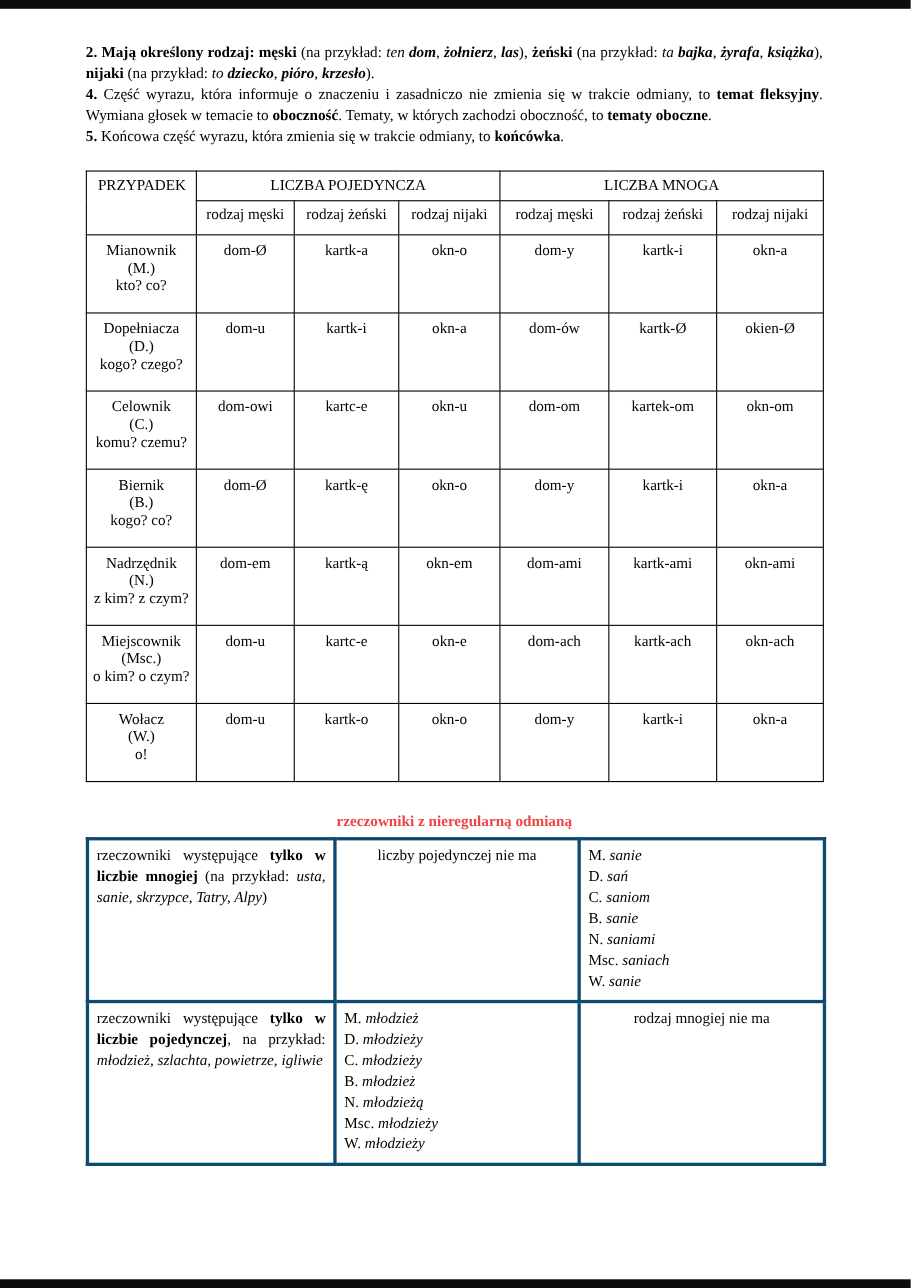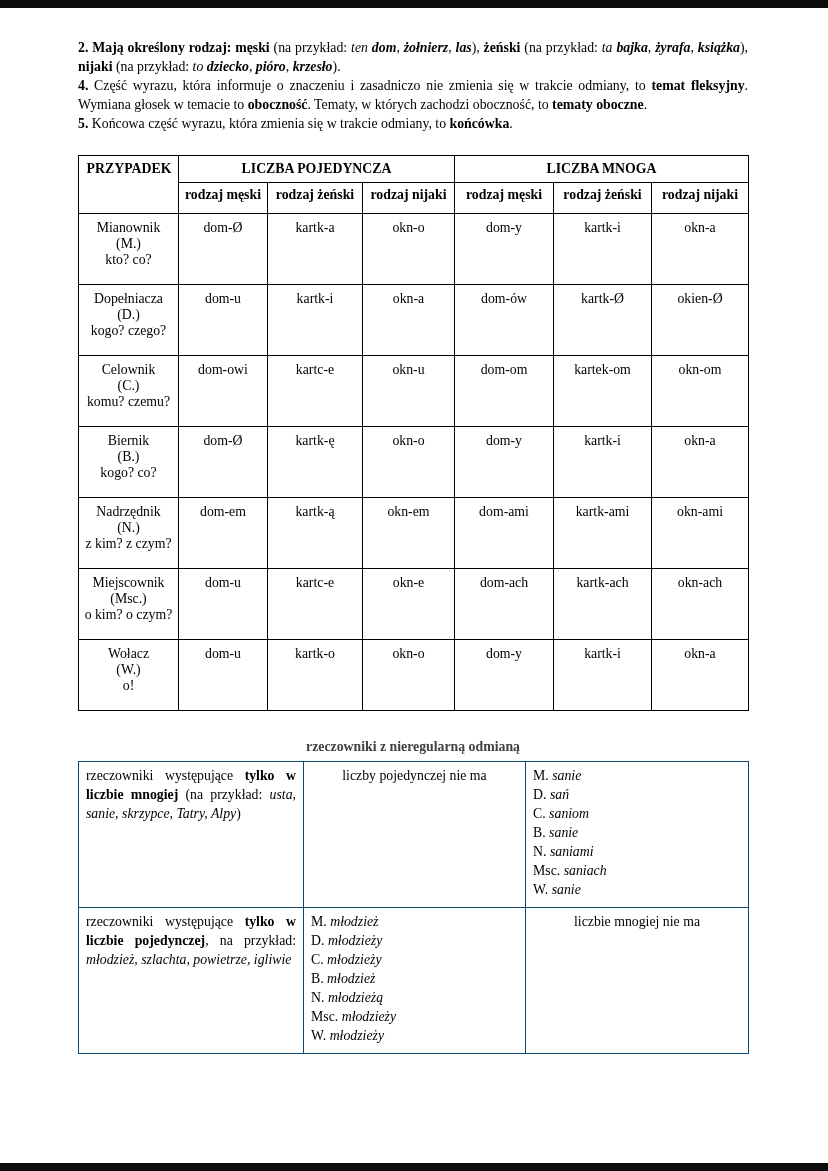--- a/index.html
+++ b/index.html
@@ -40,21 +40,21 @@
     margin-top: 22px;
     table-layout: fixed;
   }
   table.decl th, table.decl td {
     border: 1px solid #000;
     font-size: 13.8px;
     vertical-align: top;
     text-align: center;
     padding: 3px 4px;
   }
-  table.decl thead th { font-weight: bold; }
+  table.decl thead th { font-weight: normal; }
   table.decl thead tr.main th { padding: 5px 4px; }
   table.decl thead tr.sub th { padding: 4px 2px 10px; white-space: nowrap; }
   table.decl thead tr.sub th.wrap { white-space: normal; }
   th.case-col {
     vertical-align: middle;
     text-align: left;
     padding-left: 5px !important;
     white-space: normal !important;
   }
   table.decl tbody td { padding: 6px 4px 16px; }
@@ -67,21 +67,21 @@
     font-size: 13.8px;
     margin: 20px 0 6px;
   }
 
   table.irr {
     border-collapse: collapse;
     width: 670px;
     table-layout: fixed;
   }
   table.irr td {
-    border: 1px solid #0c4a6e;
+    border: 3px solid #0c4a6e;
     font-size: 13.8px;
     vertical-align: top;
     padding: 4px 7px 8px;
     line-height: 19px;
   }
   table.irr td.justify { text-align: justify; }
   table.irr td.note-cell { text-align: center; }
   .decl-line { line-height: 19px; }
 </style>
 </head>
@@ -208,21 +208,21 @@
         <td>dom-u</td>
         <td>kartk-o</td>
         <td>okn-o</td>
         <td>dom-y</td>
         <td>kartk-i</td>
         <td>okn-a</td>
       </tr>
     </tbody>
   </table>
 
-  <div class="section-heading" style="color: #404040; margin-top: 28px;">rzeczowniki z nieregularną odmianą</div>
+  <div class="section-heading" style="color: #ef4444; margin-top: 28px;">rzeczowniki z nieregularną odmianą</div>
 
   <table class="irr">
     <colgroup>
       <col style="width:225px">
         <col style="width:222px">
         <col style="width:223px">
     </colgroup>
     <tbody>
       <tr>
         <td class="justify"><span>rzeczowniki występujące </span><span style="font-weight: bold;">tylko w liczbie mnogiej</span><span> (na przykład: </span><span style="font-style: italic;">usta, sanie, skrzypce, Tatry, Alpy</span><span>)</span></td>
@@ -241,20 +241,20 @@
         <td class="justify"><span>rzeczowniki występujące </span><span style="font-weight: bold;">tylko w liczbie pojedynczej</span><span>, na przykład: </span><span style="font-style: italic;">młodzież, szlachta, powietrze, igliwie</span></td>
         <td>
           <div class="decl-line"><span>M. </span><span style="font-style: italic;">młodzież</span></div>
           <div class="decl-line"><span>D. </span><span style="font-style: italic;">młodzieży</span></div>
           <div class="decl-line"><span>C. </span><span style="font-style: italic;">młodzieży</span></div>
           <div class="decl-line"><span>B. </span><span style="font-style: italic;">młodzież</span></div>
           <div class="decl-line"><span>N. </span><span style="font-style: italic;">młodzieżą</span></div>
           <div class="decl-line"><span>Msc. </span><span style="font-style: italic;">młodzieży</span></div>
           <div class="decl-line"><span>W. </span><span style="font-style: italic;">młodzieży</span></div>
         </td>
-        <td class="note-cell">liczbie mnogiej nie ma</td>
+        <td class="note-cell">rodzaj mnogiej nie ma</td>
       </tr>
     </tbody>
   </table>
 
 </div>
 
 <div class="page-bar bottom"></div>
 
 </body></html>

